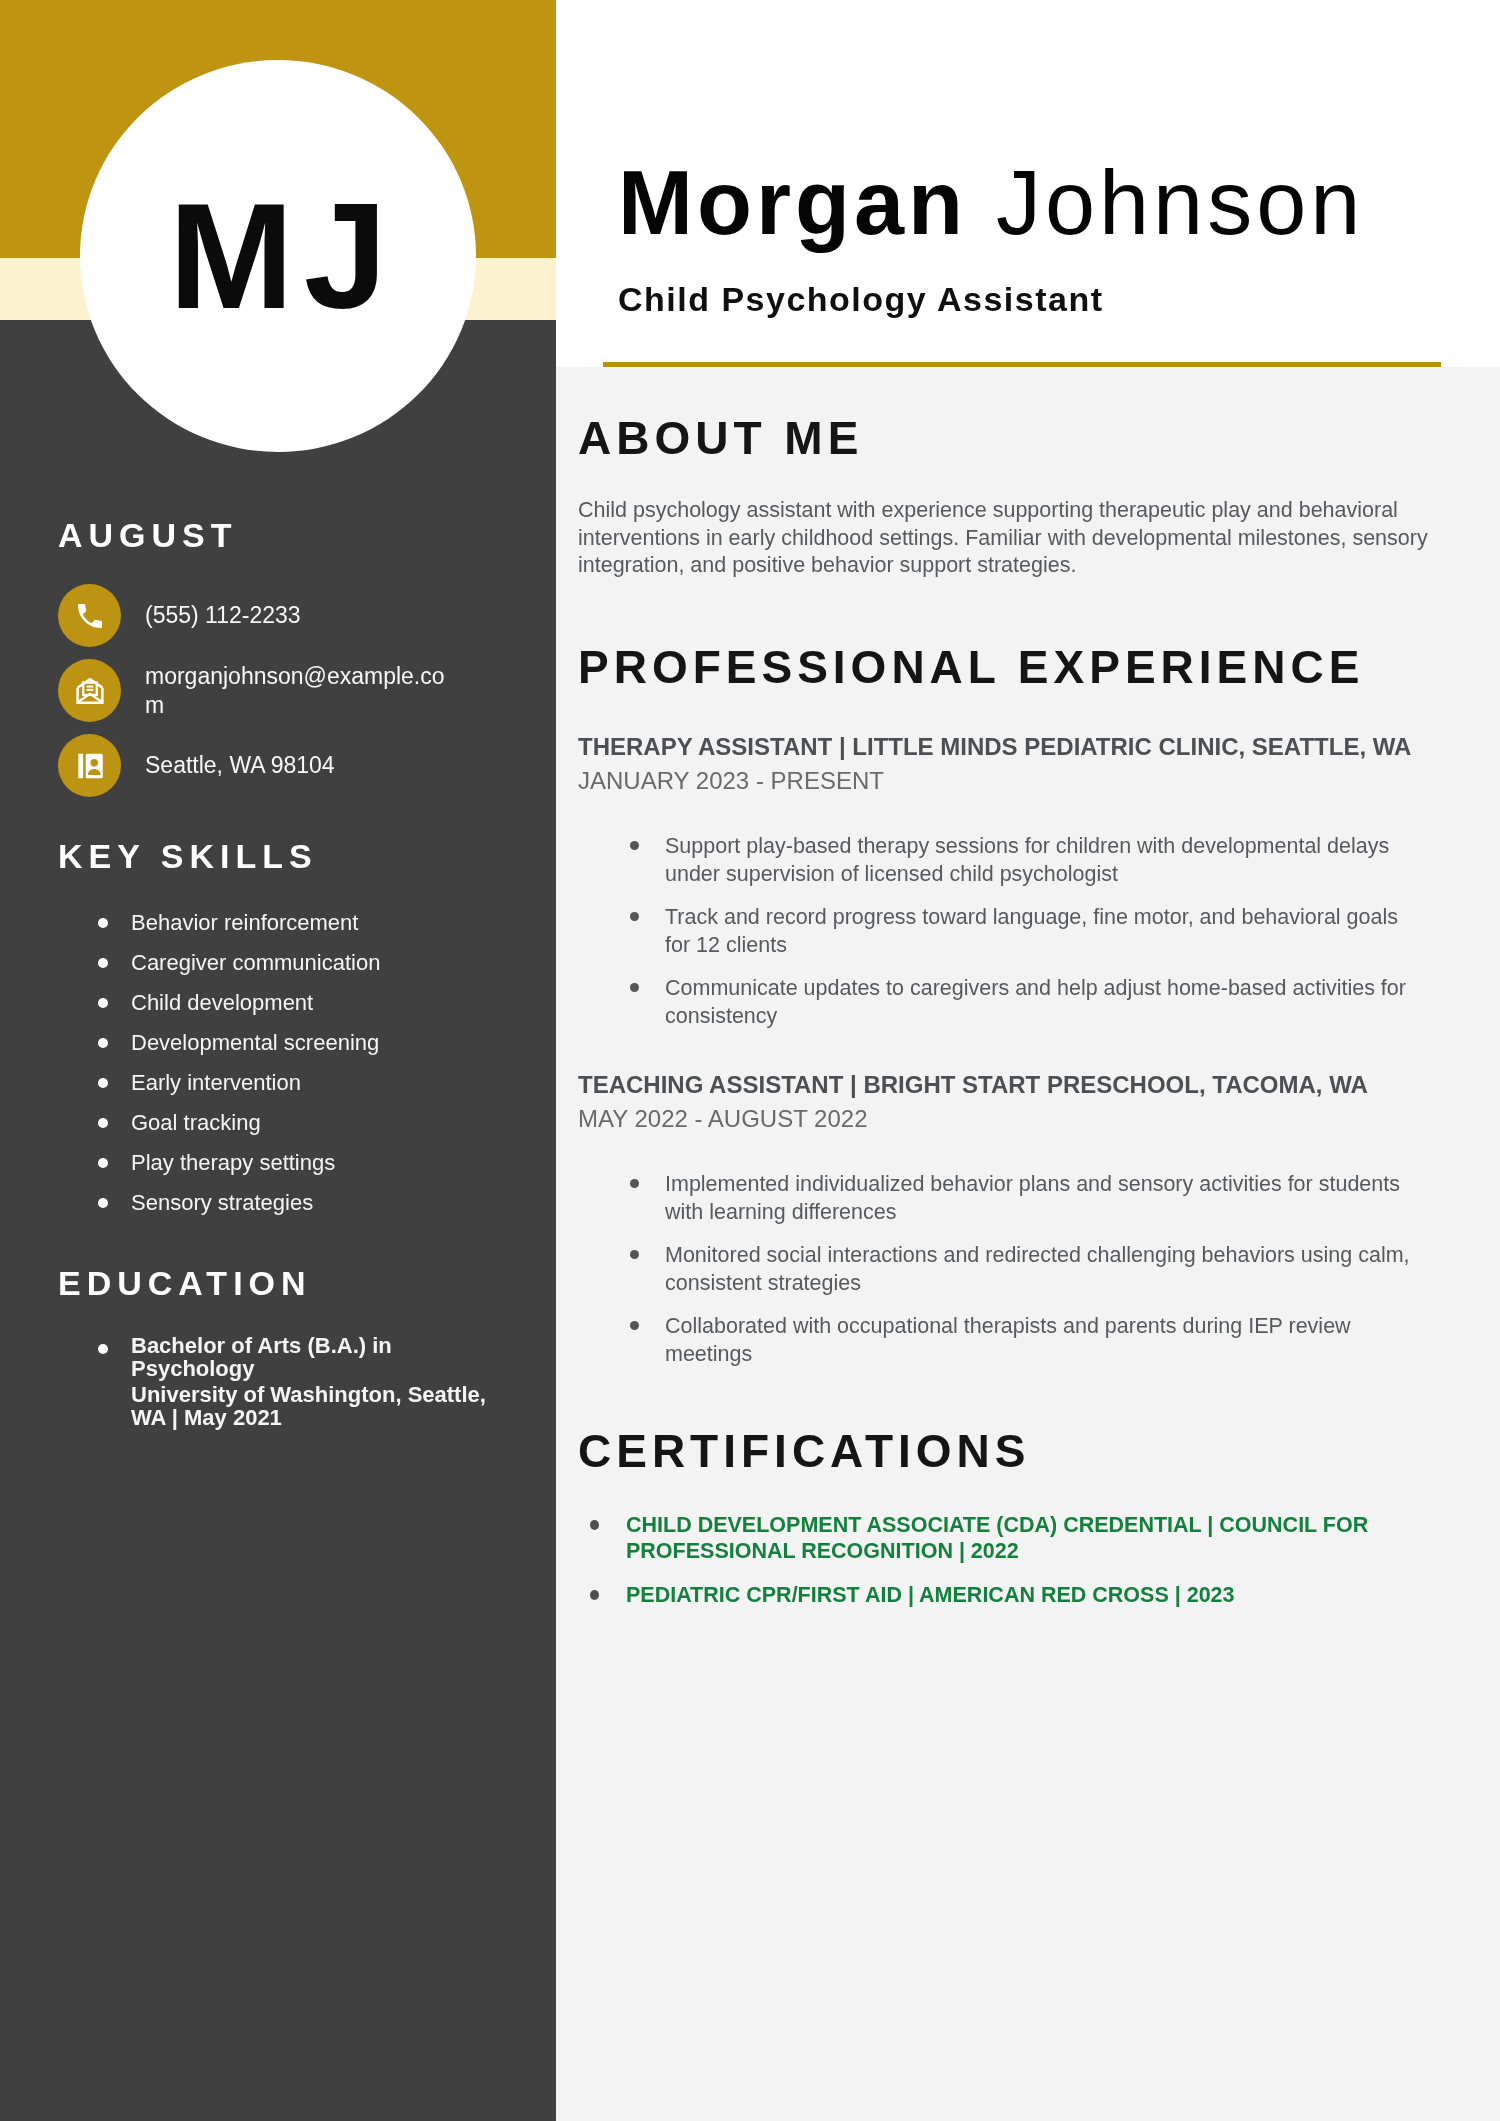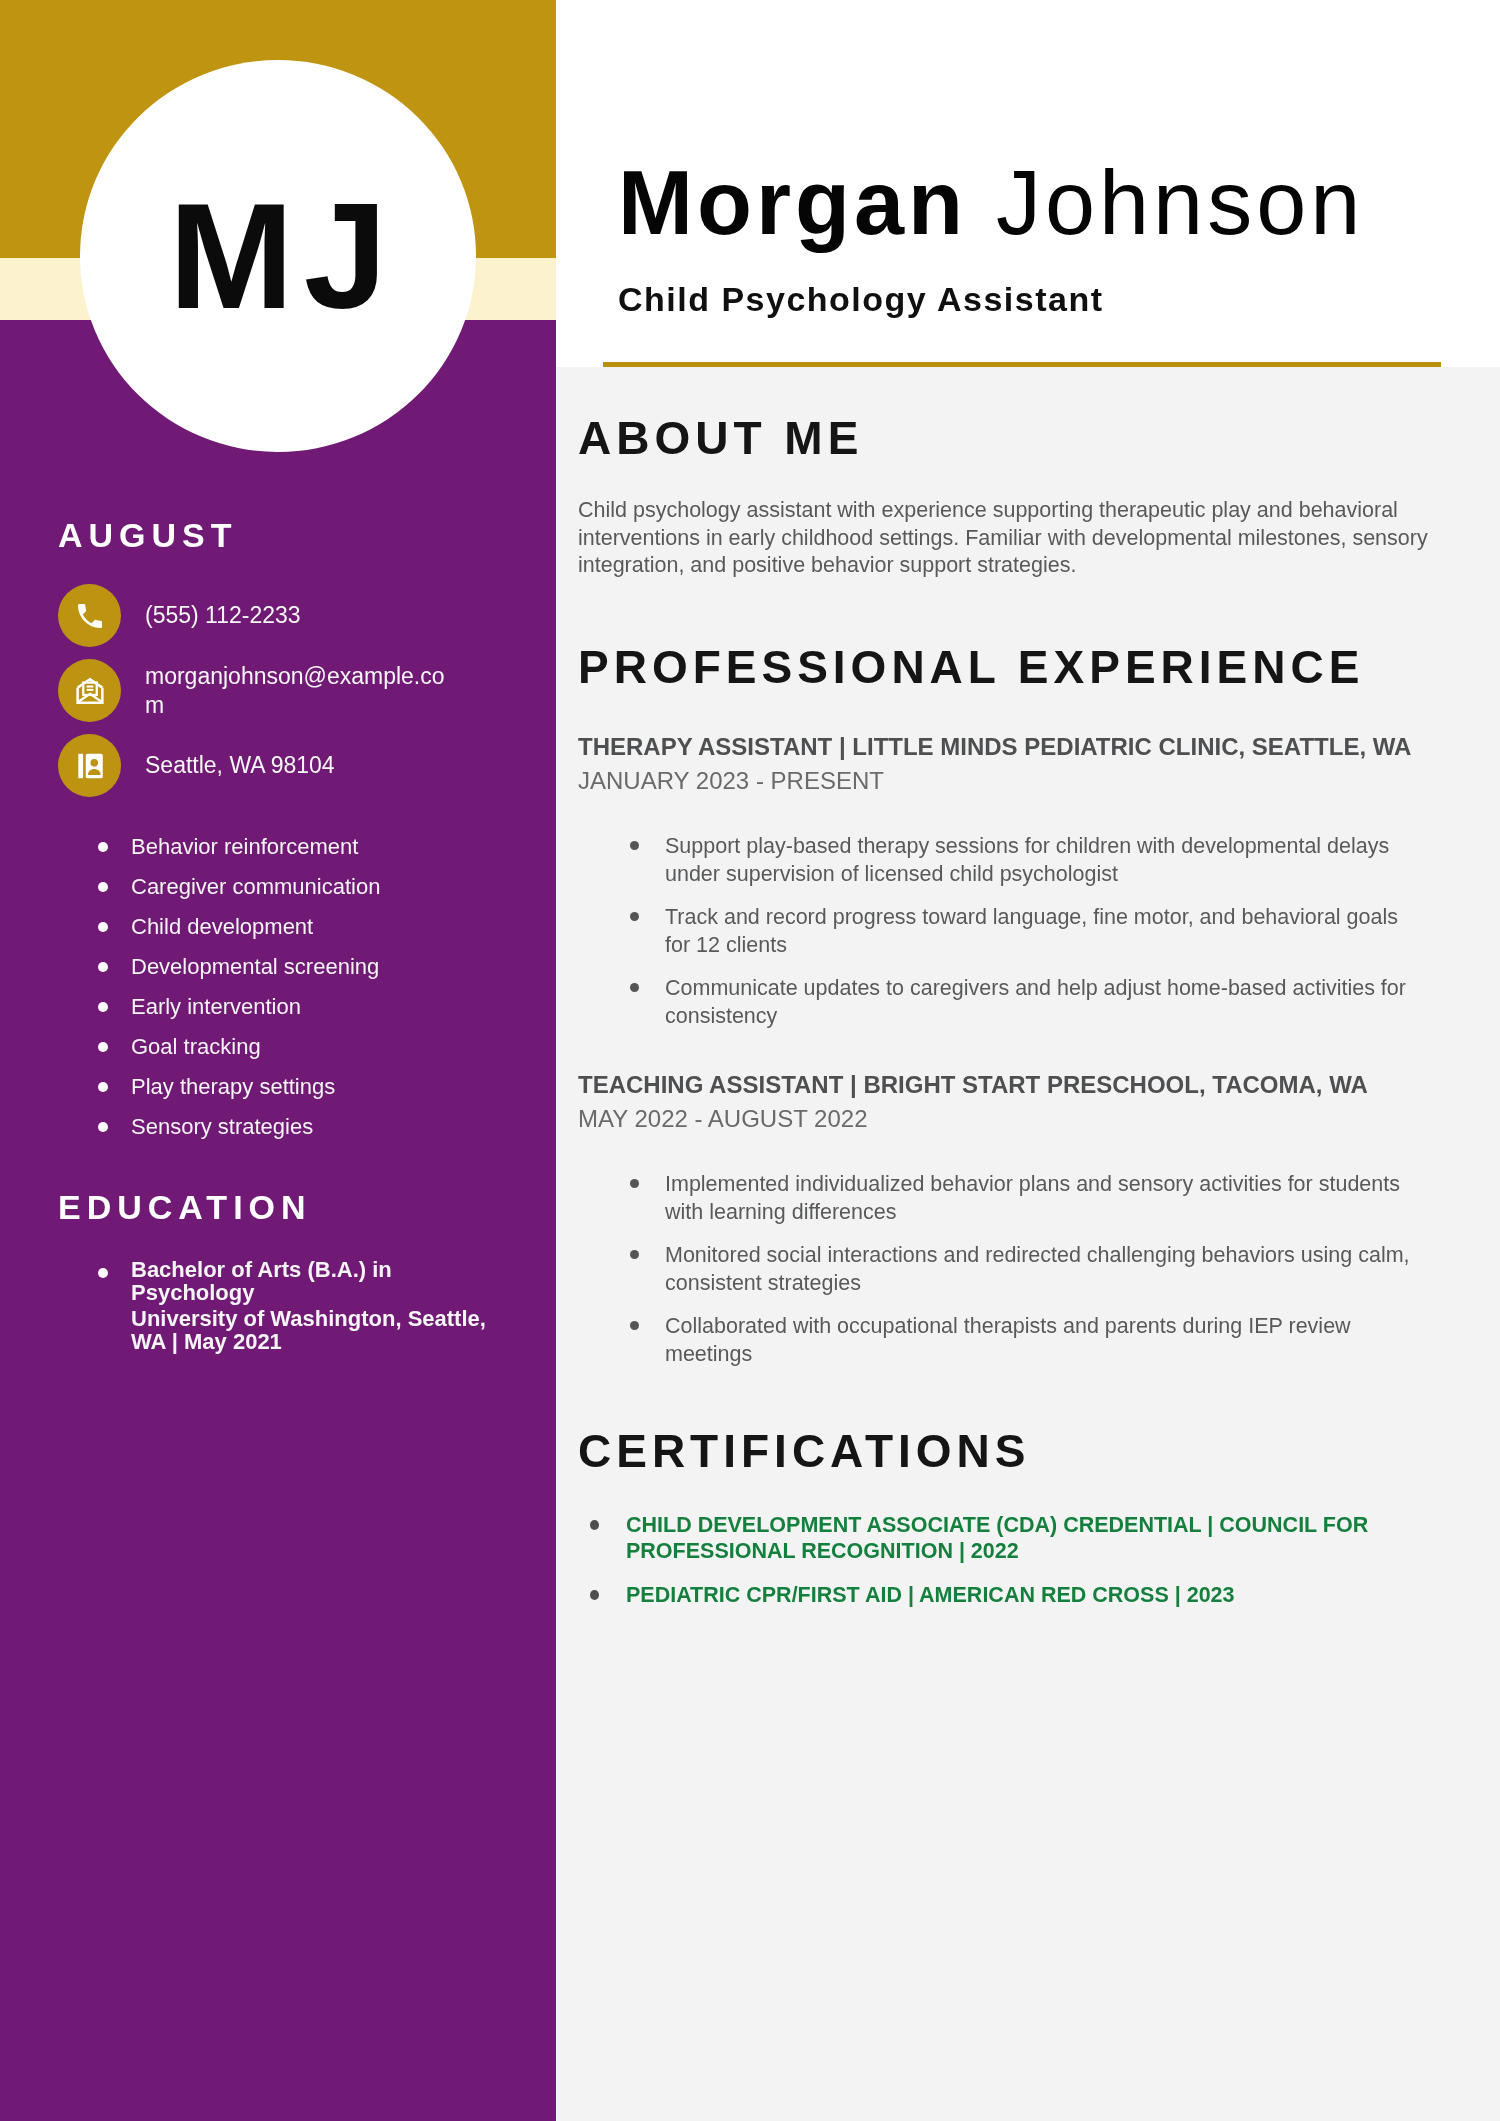--- a/index.html
+++ b/index.html
@@ -10,21 +10,21 @@
     display: flex;
     background: #F3F3F3;
     overflow: hidden;
   }
 
   
   .sidebar {
     position: relative;
     flex: 0 0 556px;
     width: 556px; height: 2121px;
-    background: #701a75;
+    background: #404040;
     overflow: hidden;
   }
   .band-top {
     position: absolute; left: 0; top: 0;
     width: 556px; height: 258px;
     background: #BF9410;
   }
   .band-cream {
     position: absolute; left: 0; top: 258px;
     width: 556px; height: 62px;
@@ -183,20 +183,21 @@
             <rect x="5" y="4.5" width="4.5" height="23" fill="#FFFFFF"></rect>
             <rect x="12" y="4.5" width="16" height="23" rx="1.5" fill="#FFFFFF"></rect>
             <circle cx="20" cy="13" r="3.6" fill="#BC9412"></circle>
             <path d="M14 24.5 c0-3.4 2.7-5.6 6-5.6 s6 2.2 6 5.6 z" fill="#BC9412"></path>
           </svg>
         </span>
         <span class="contact-text">Seattle, WA 98104</span>
       </li>
     </ul>
 
+    <h2 class="side-heading skills-heading">KEY SKILLS</h2>
     <ul class="skills-list">
       <li>Behavior reinforcement</li>
       <li>Caregiver communication</li>
       <li>Child development</li>
       <li>Developmental screening</li>
       <li>Early intervention</li>
       <li>Goal tracking</li>
       <li>Play therapy settings</li>
       <li>Sensory strategies</li>
     </ul>

